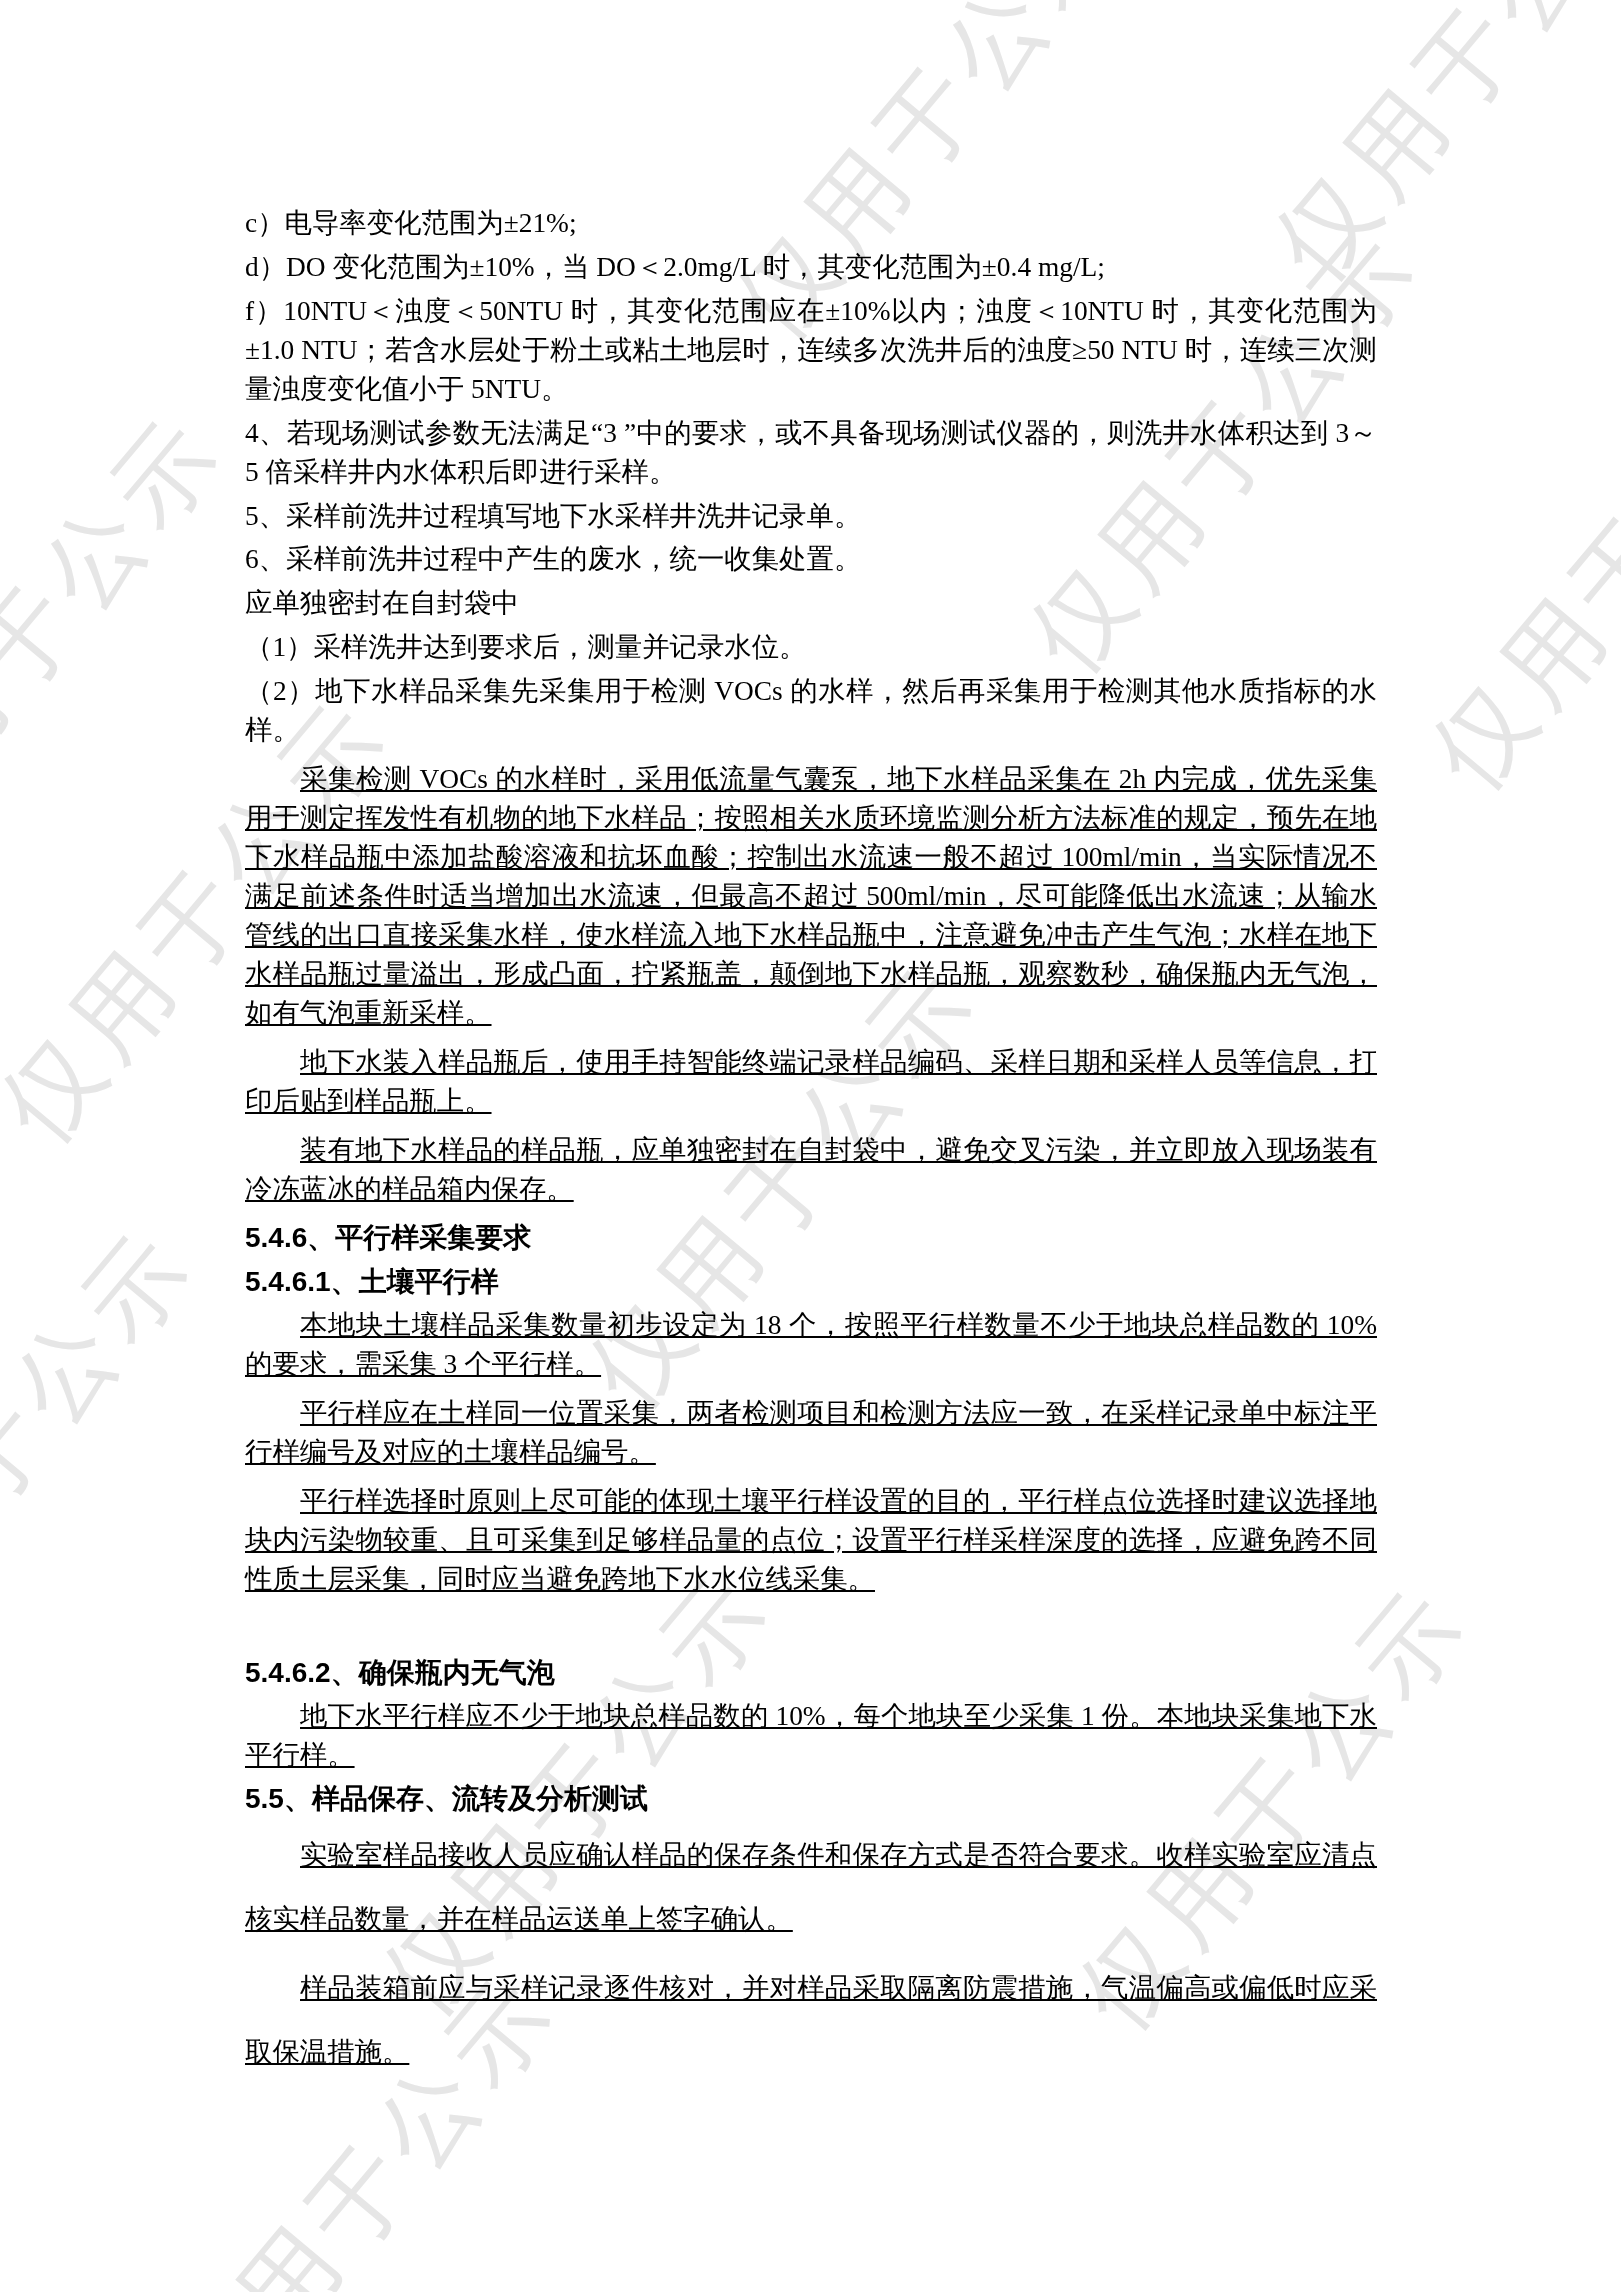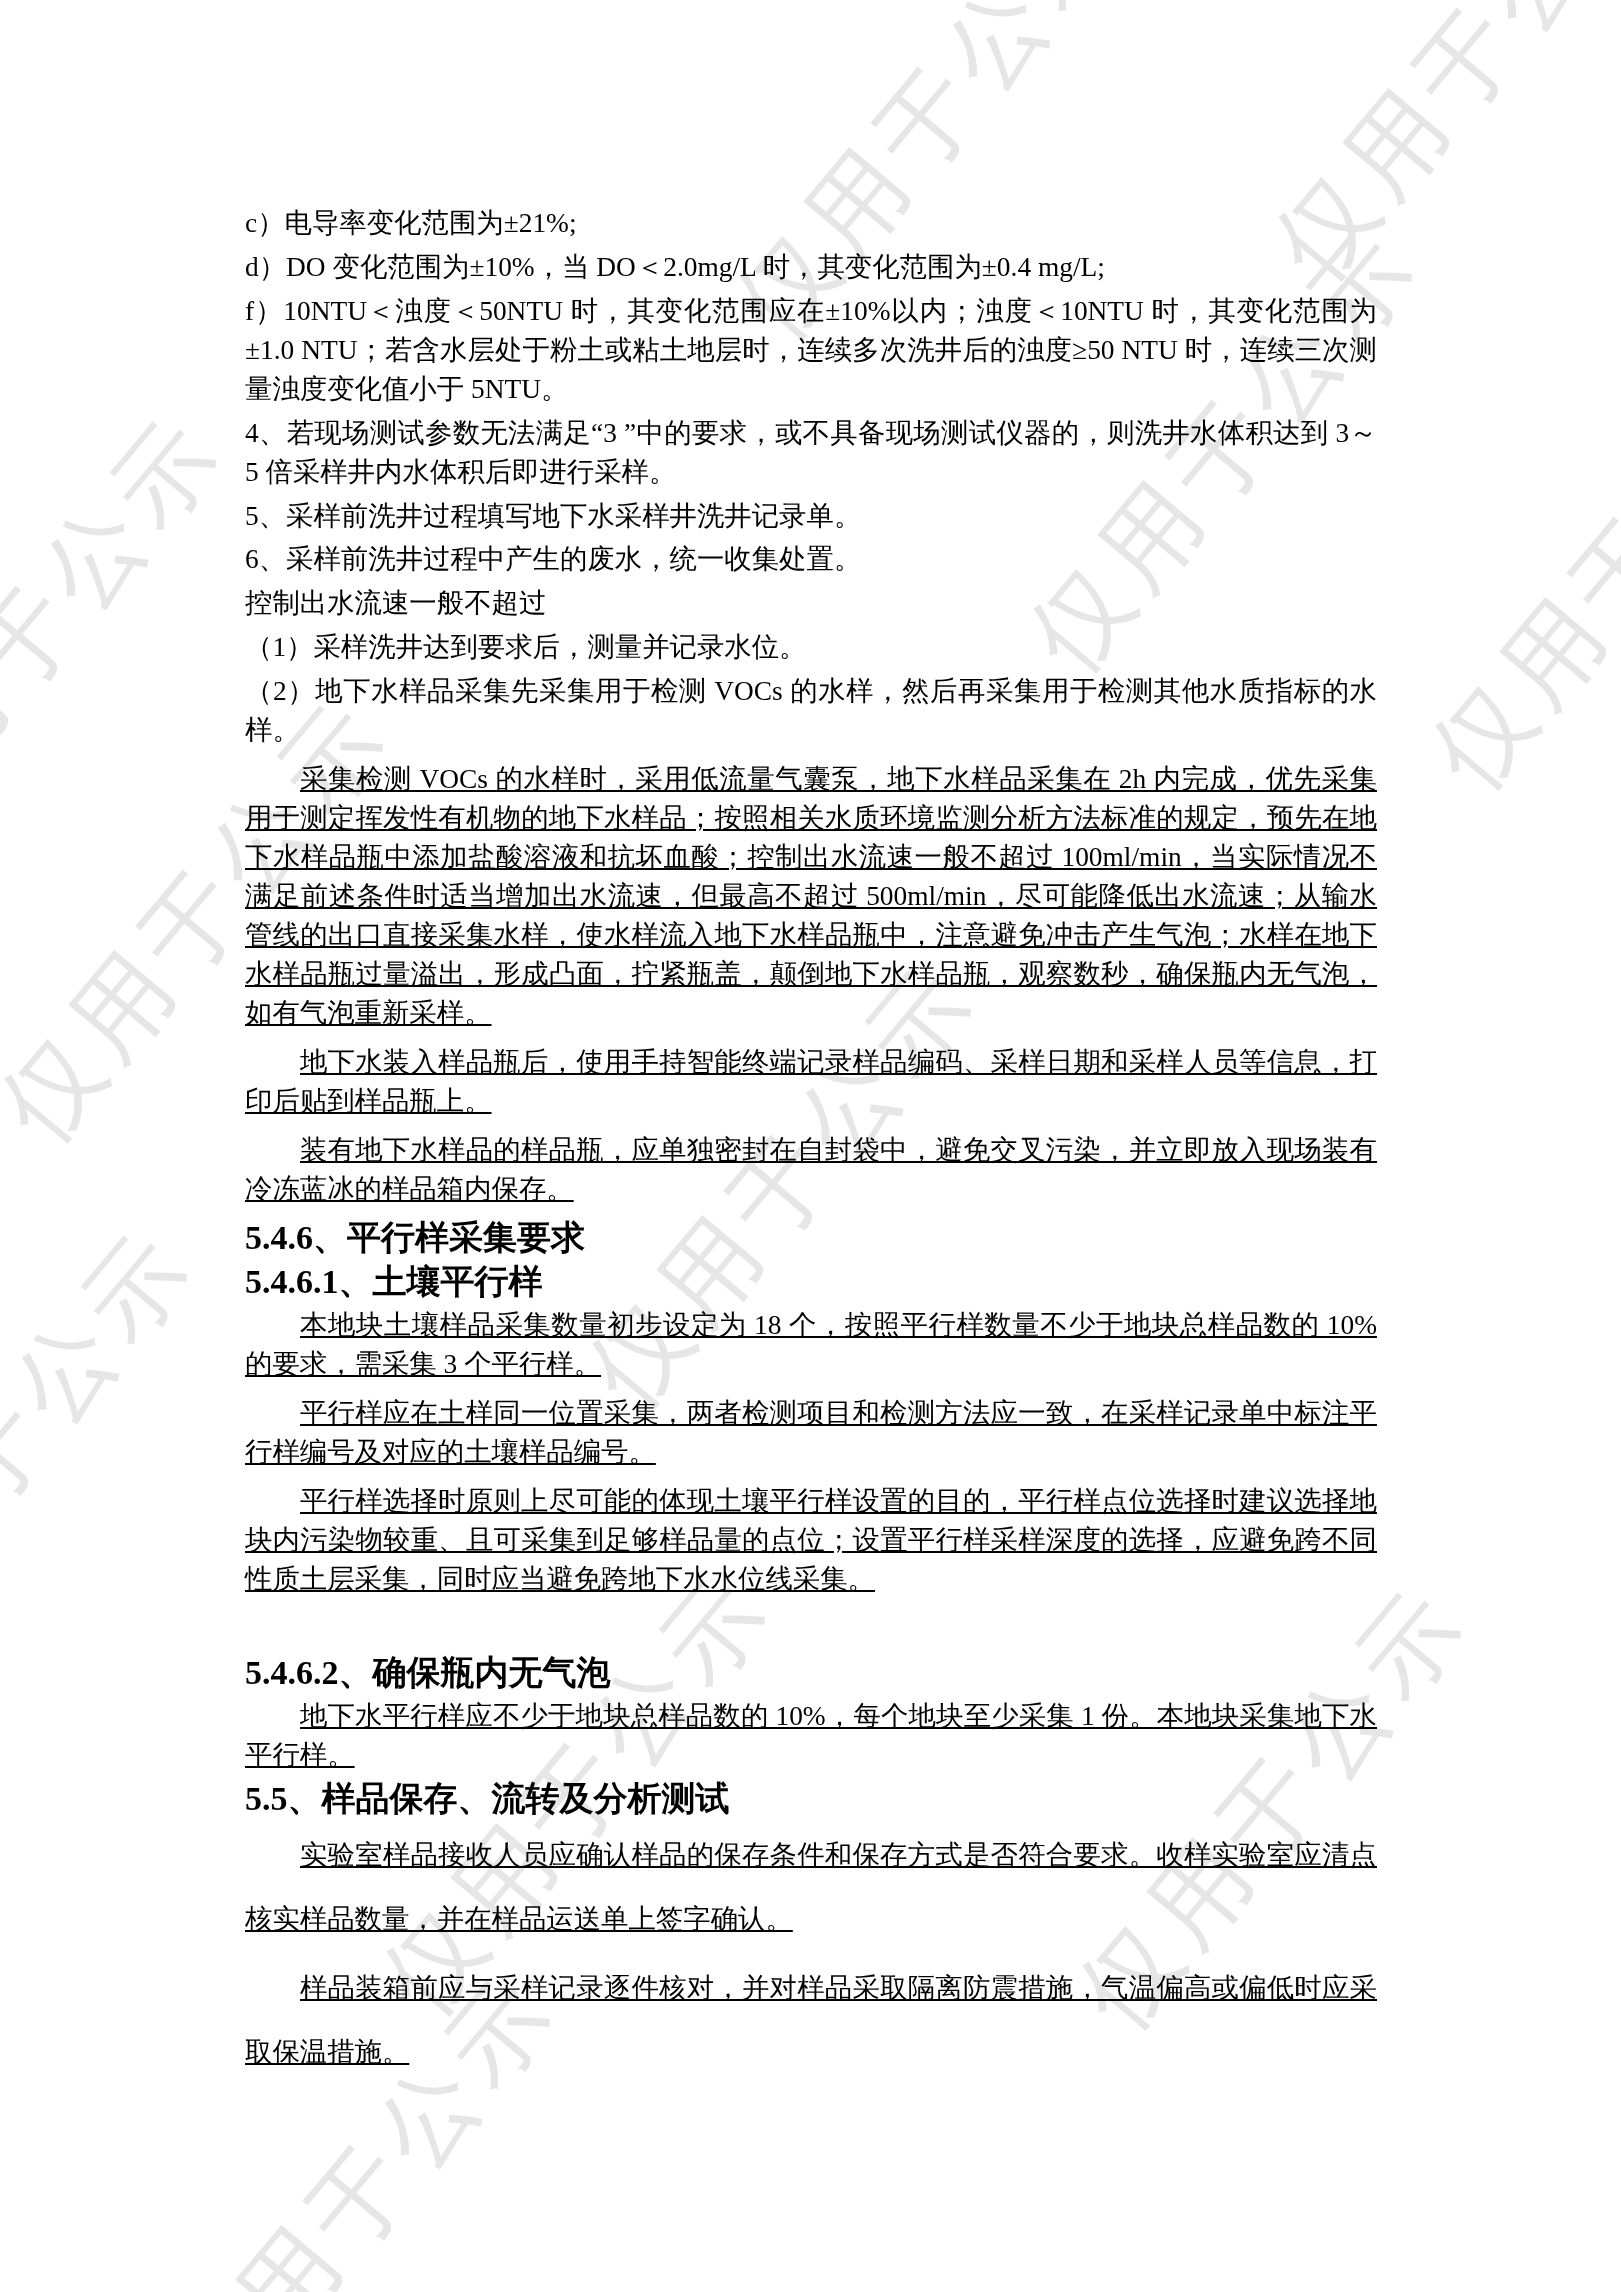--- a/index.html
+++ b/index.html
@@ -64,22 +64,22 @@
     margin-top: 0;
   }
   .indent {
     text-indent: 55px;
     text-decoration: underline;
   }
   .mt10 { margin-top: 9.8px !important; }
   .mt55 { margin-top: 54px !important; }
   .h2 {
     font-weight: bold;
-    font-family: Liberation Serif, serif;
-    font-size: 34px;
+    font-family: Liberation Sans, sans-serif;
+    font-size: 28px;
   }
   .wide {
     line-height: 64px;
   }
 </style>
 </head>
 <body>
 
 <div class="page">
 
@@ -97,21 +97,21 @@
     <div class="wm wm-11">仅用于公示</div>
   </div>
 
   <div class="content">
     <p>c）电导率变化范围为±21%;</p>
     <p>d）DO 变化范围为±10%，当 DO＜2.0mg/L 时，其变化范围为±0.4 mg/L;</p>
     <p>f）10NTU＜浊度＜50NTU 时，其变化范围应在±10%以内；浊度＜10NTU 时，其变化范围为±1.0 NTU；若含水层处于粉土或粘土地层时，连续多次洗井后的浊度≥50 NTU 时，连续三次测量浊度变化值小于 5NTU。</p>
     <p>4、若现场测试参数无法满足“3 ”中的要求，或不具备现场测试仪器的，则洗井水体积达到 3～5 倍采样井内水体积后即进行采样。</p>
     <p>5、采样前洗井过程填写地下水采样井洗井记录单。</p>
     <p>6、采样前洗井过程中产生的废水，统一收集处置。</p>
-    <p>控制出水流速一般不超过</p>
+    <p>应单独密封在自封袋中</p>
     <p>（1）采样洗井达到要求后，测量并记录水位。</p>
     <p>（2）地下水样品采集先采集用于检测 VOCs 的水样，然后再采集用于检测其他水质指标的水样。</p>
     <p class="indent mt10">采集检测 VOCs 的水样时，采用低流量气囊泵，地下水样品采集在 2h 内完成，优先采集用于测定挥发性有机物的地下水样品；按照相关水质环境监测分析方法标准的规定，预先在地下水样品瓶中添加盐酸溶液和抗坏血酸；控制出水流速一般不超过 100ml/min，当实际情况不满足前述条件时适当增加出水流速，但最高不超过 500ml/min，尽可能降低出水流速；从输水管线的出口直接采集水样，使水样流入地下水样品瓶中，注意避免冲击产生气泡；水样在地下水样品瓶过量溢出，形成凸面，拧紧瓶盖，颠倒地下水样品瓶，观察数秒，确保瓶内无气泡，如有气泡重新采样。</p>
     <p class="indent mt10">地下水装入样品瓶后，使用手持智能终端记录样品编码、采样日期和采样人员等信息，打印后贴到样品瓶上。</p>
     <p class="indent mt10">装有地下水样品的样品瓶，应单独密封在自封袋中，避免交叉污染，并立即放入现场装有冷冻蓝冰的样品箱内保存。</p>
     <p class="h2 mt10">5.4.6、平行样采集要求</p>
     <p class="h2">5.4.6.1、土壤平行样</p>
     <p class="indent">本地块土壤样品采集数量初步设定为 18 个，按照平行样数量不少于地块总样品数的 10%的要求，需采集 3 个平行样。</p>
     <p class="indent mt10">平行样应在土样同一位置采集，两者检测项目和检测方法应一致，在采样记录单中标注平行样编号及对应的土壤样品编号。</p>
     <p class="indent mt10">平行样选择时原则上尽可能的体现土壤平行样设置的目的，平行样点位选择时建议选择地块内污染物较重、且可采集到足够样品量的点位；设置平行样采样深度的选择，应避免跨不同性质土层采集，同时应当避免跨地下水水位线采集。</p>

